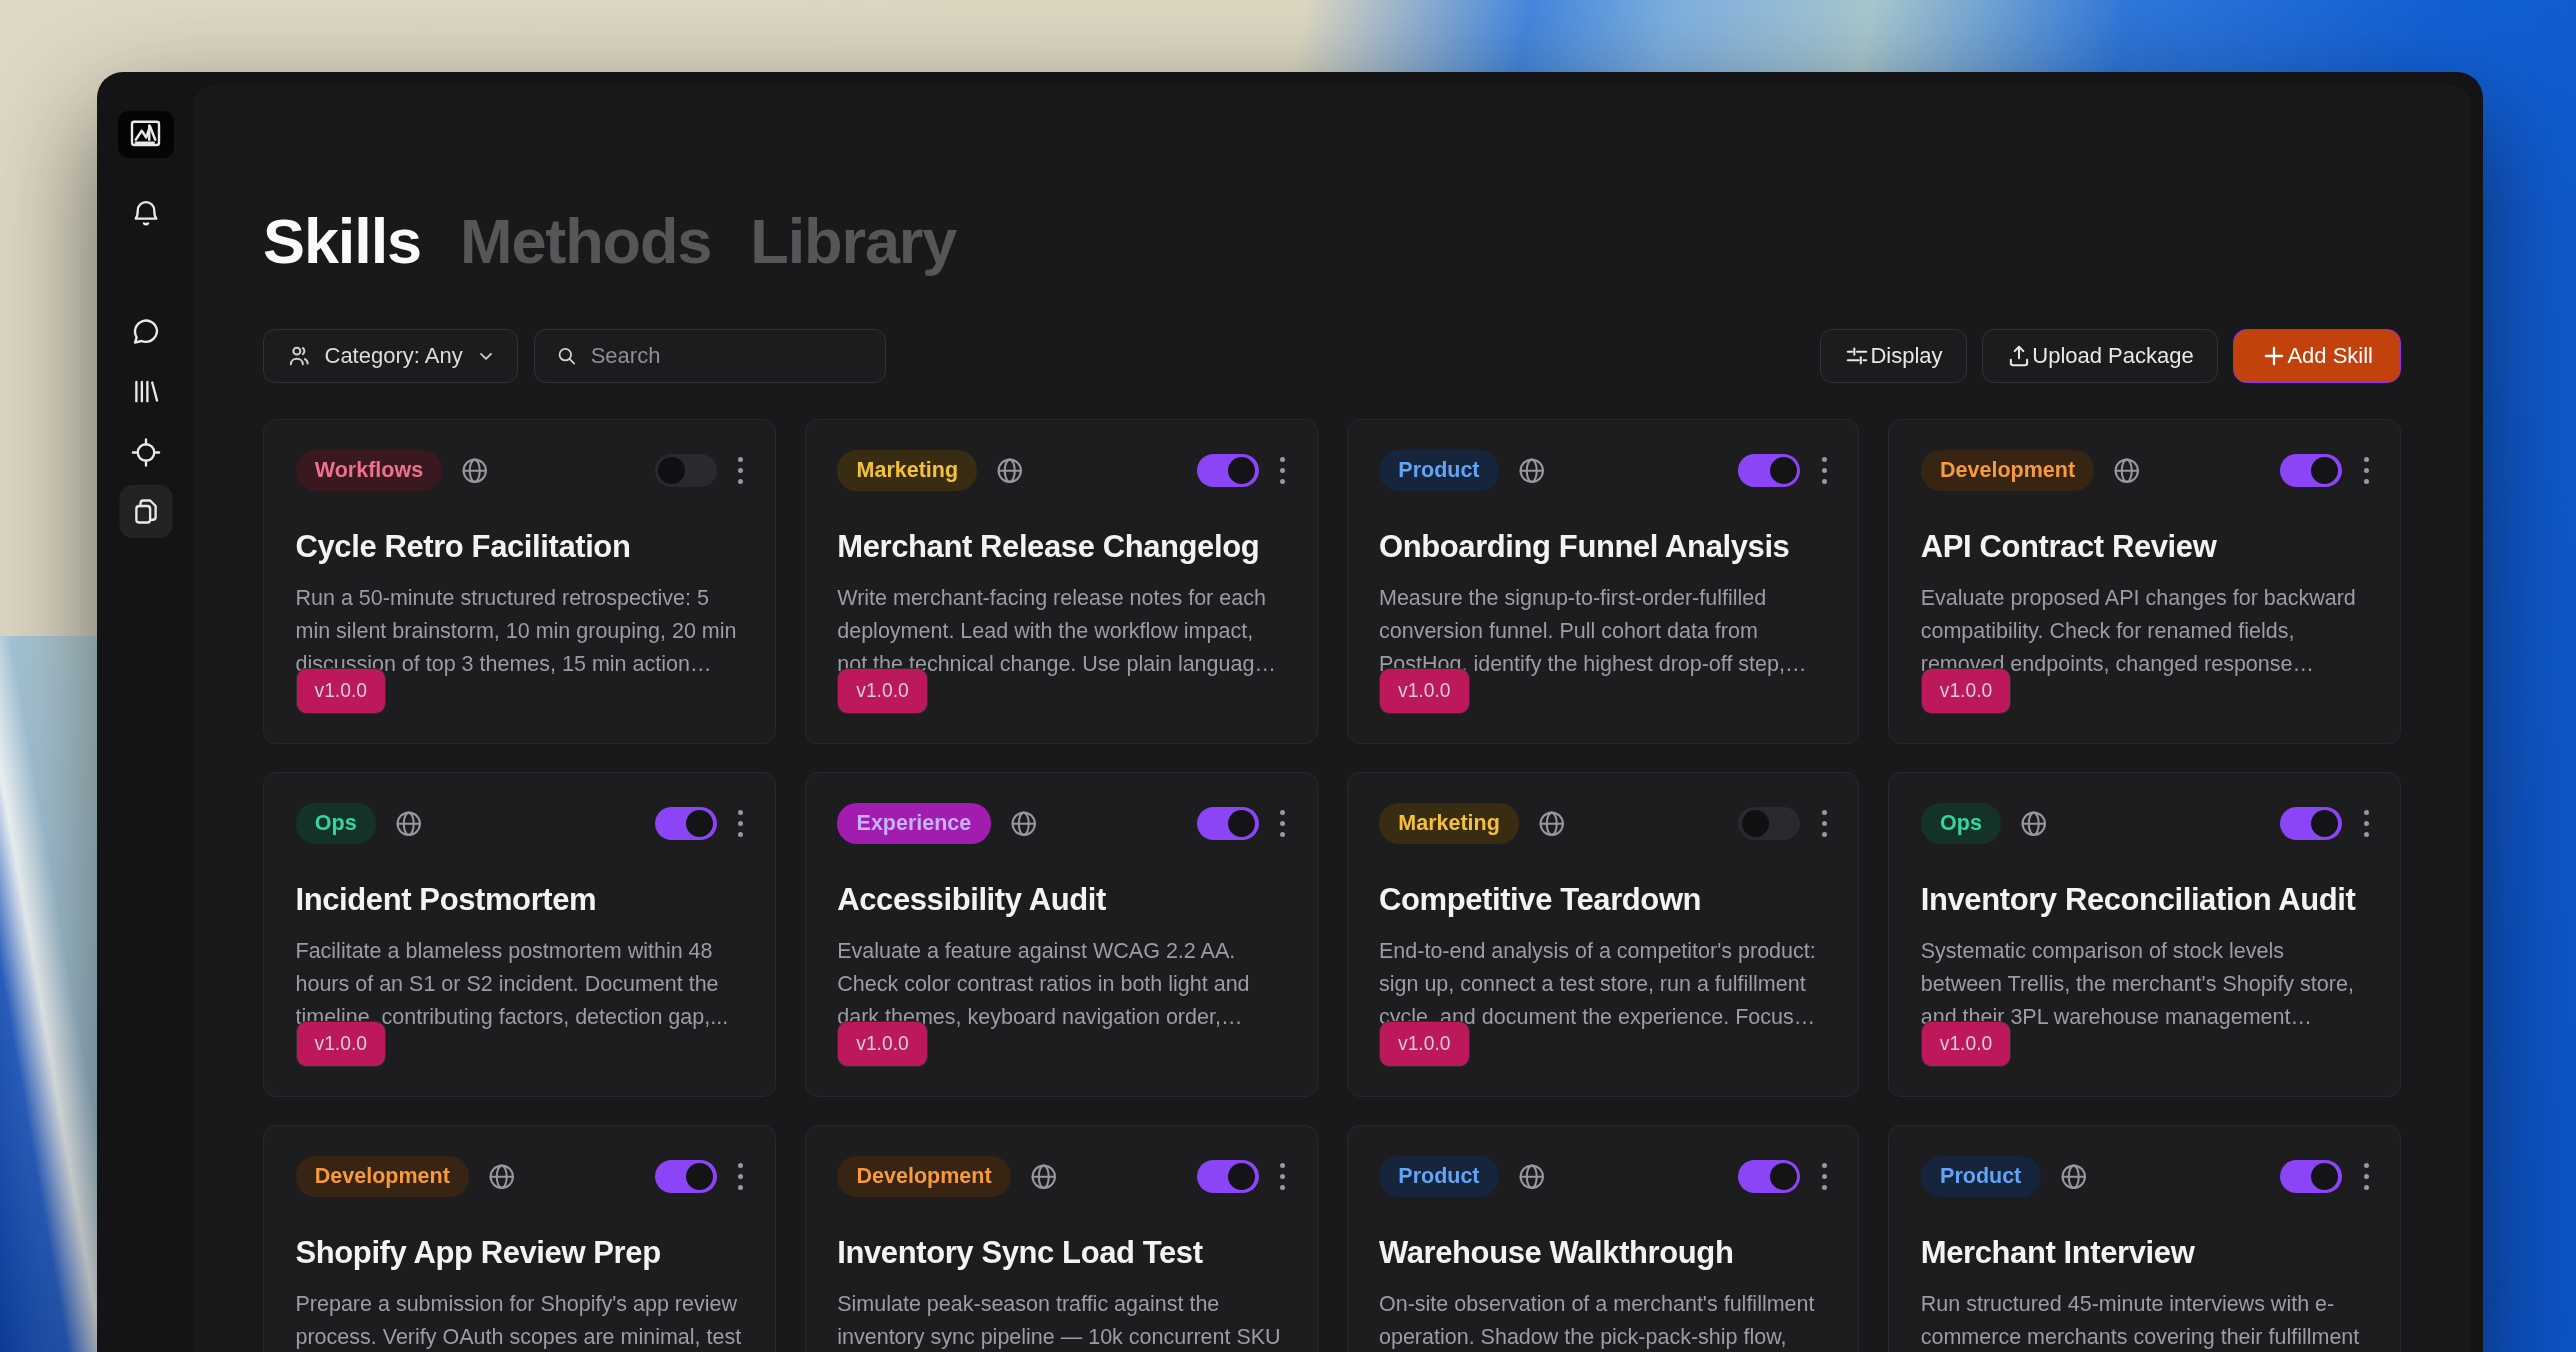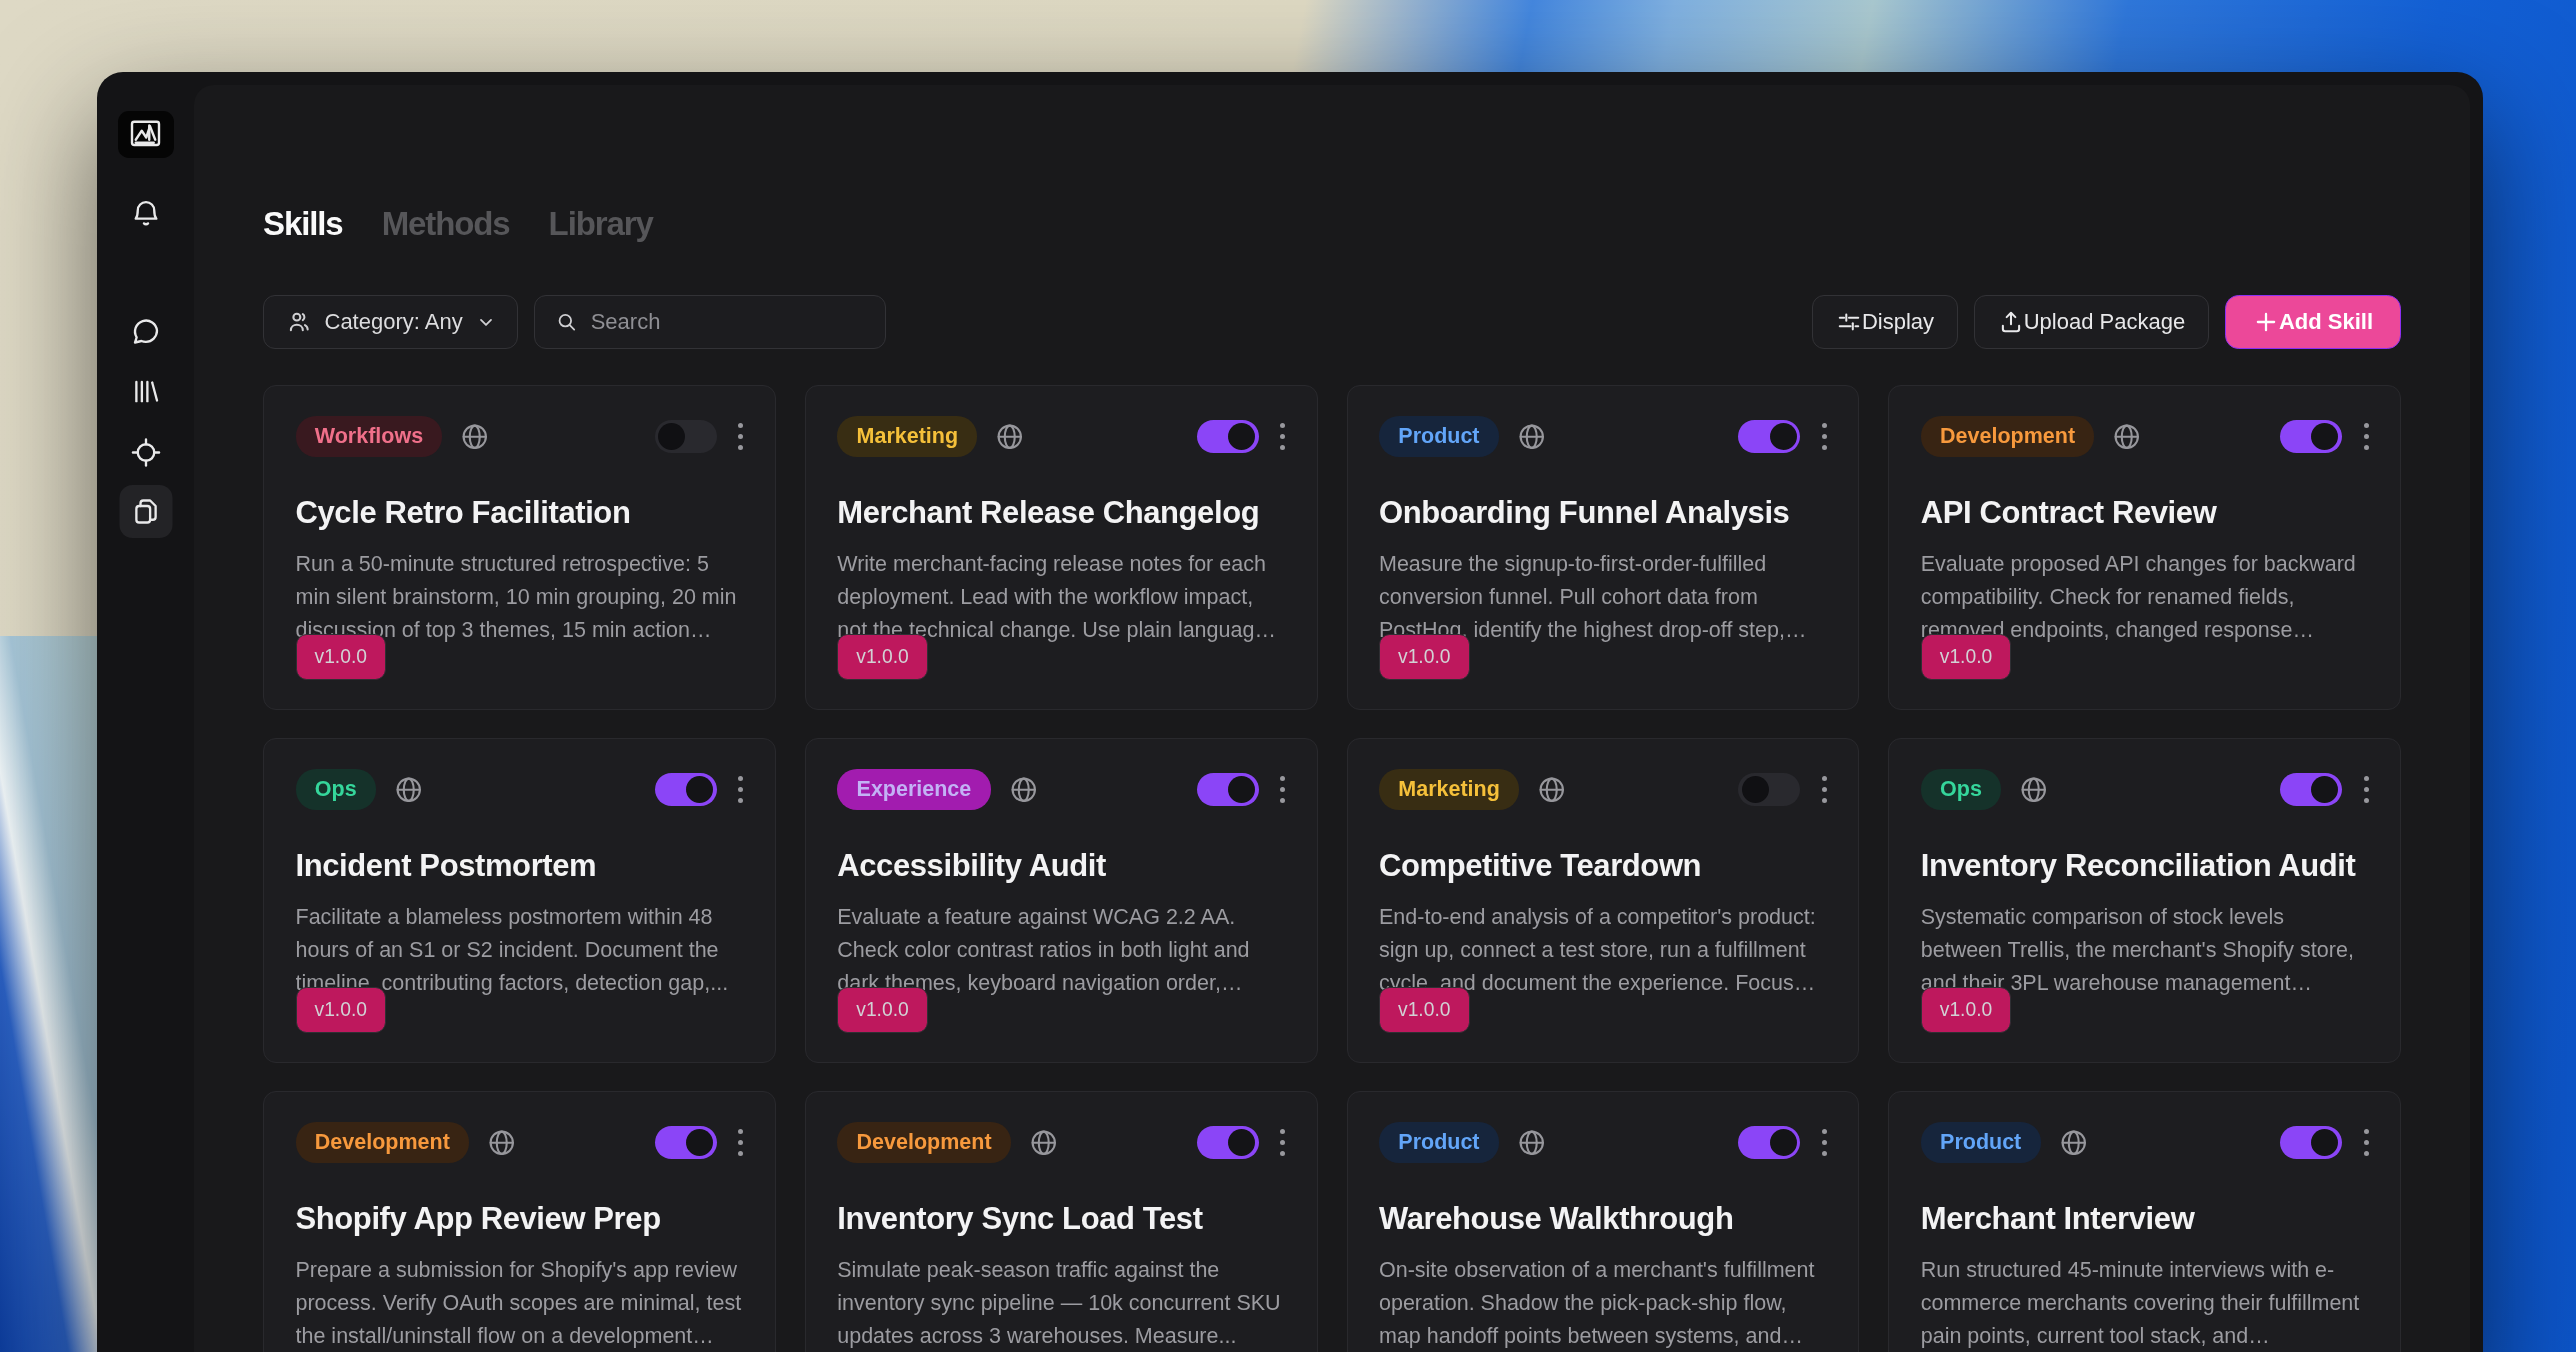--- a/index.html
+++ b/index.html
@@ -43,21 +43,21 @@
   }
 
   
   .main {
     position:absolute; left:97px; top:13px; right:13px; bottom:0;
     background:#19191b; border-radius:20px; padding:0 69px;
     overflow:hidden;
   }
 
   .tabs { display:flex; gap:39px; padding-top:120px; align-items:baseline; }
-  .tab { font-size:33px; font-weight:700; letter-spacing:-1.1px; color:#565659; cursor:default; }
+  .tab { font-size:63px; font-weight:700; letter-spacing:-1.1px; color:#565659; cursor:default; }
   .tab.active { color:#fafafa; }
 
   .toolbar { display:flex; align-items:center; margin-top:52px; gap:15.7px; }
   .pill {
     height:54px; display:flex; align-items:center; gap:13px;
     border:1.4px solid #323236; border-radius:12px; background:#1c1c1f;
     padding:0 21.5px; color:#dcdcde; font-size:22px;
   }
   .pill svg { stroke:#cfcfd2; }
   .search-box { width:352px; color:#8f8f94; }
@@ -67,21 +67,21 @@
   }
   .search-box input::placeholder { color:#8f8f94; }
   .toolbar .spacer { flex:1; }
   .btn {
     height:54px; display:flex; align-items:center; 
     border:1.4px solid #323236; border-radius:12px; background:#1c1c1f;
     padding:0 23px; color:#e8e8ea; font-size:22px; cursor:pointer;
   }
   .btn svg { stroke:#e8e8ea; }
   .btn-primary {
-    background:#ec4899; border-color:#8a2ff2; color:#ffffff; font-weight:700;
+    background:#c2410c; border-color:#8a2ff2; color:#ffffff; font-weight:400;
     padding:0 27px; border-radius:13.6px;
   }
   .btn-primary svg { stroke:#ffffff; }
 
   
   .grid {
     margin-top:36px; display:grid; grid-template-columns:repeat(4,1fr);
     column-gap:29px; row-gap:28px;
   }
   .card {

